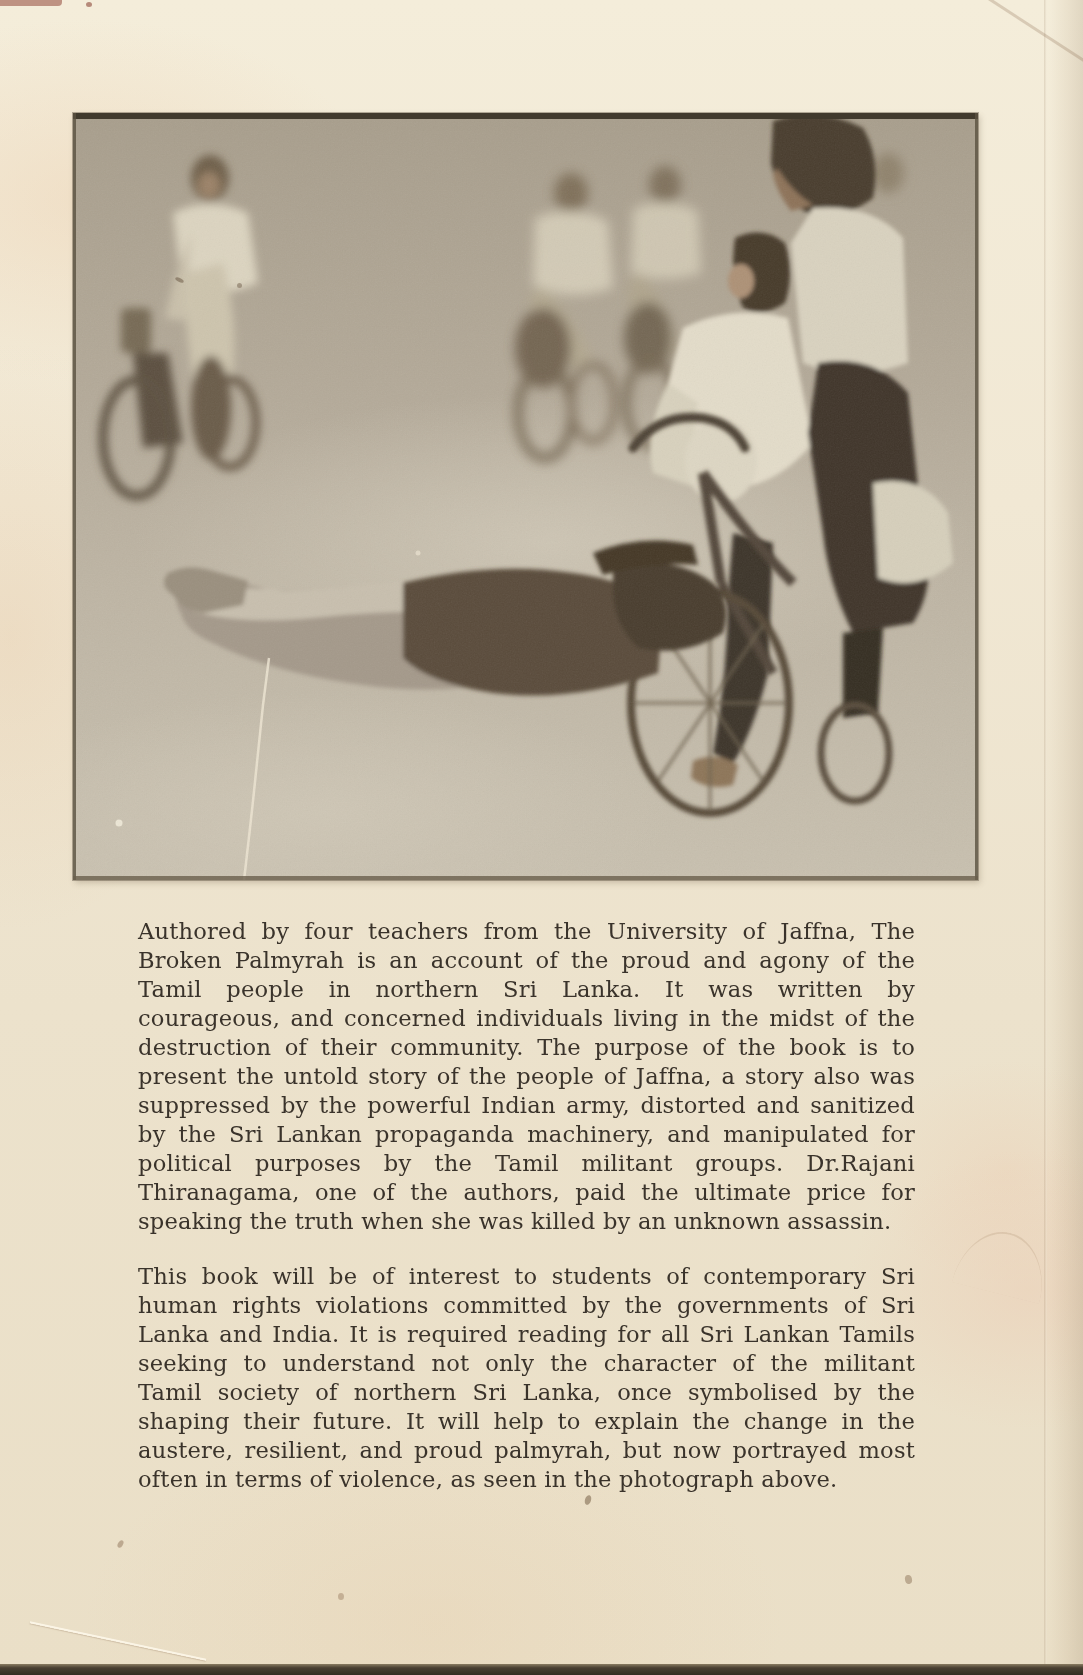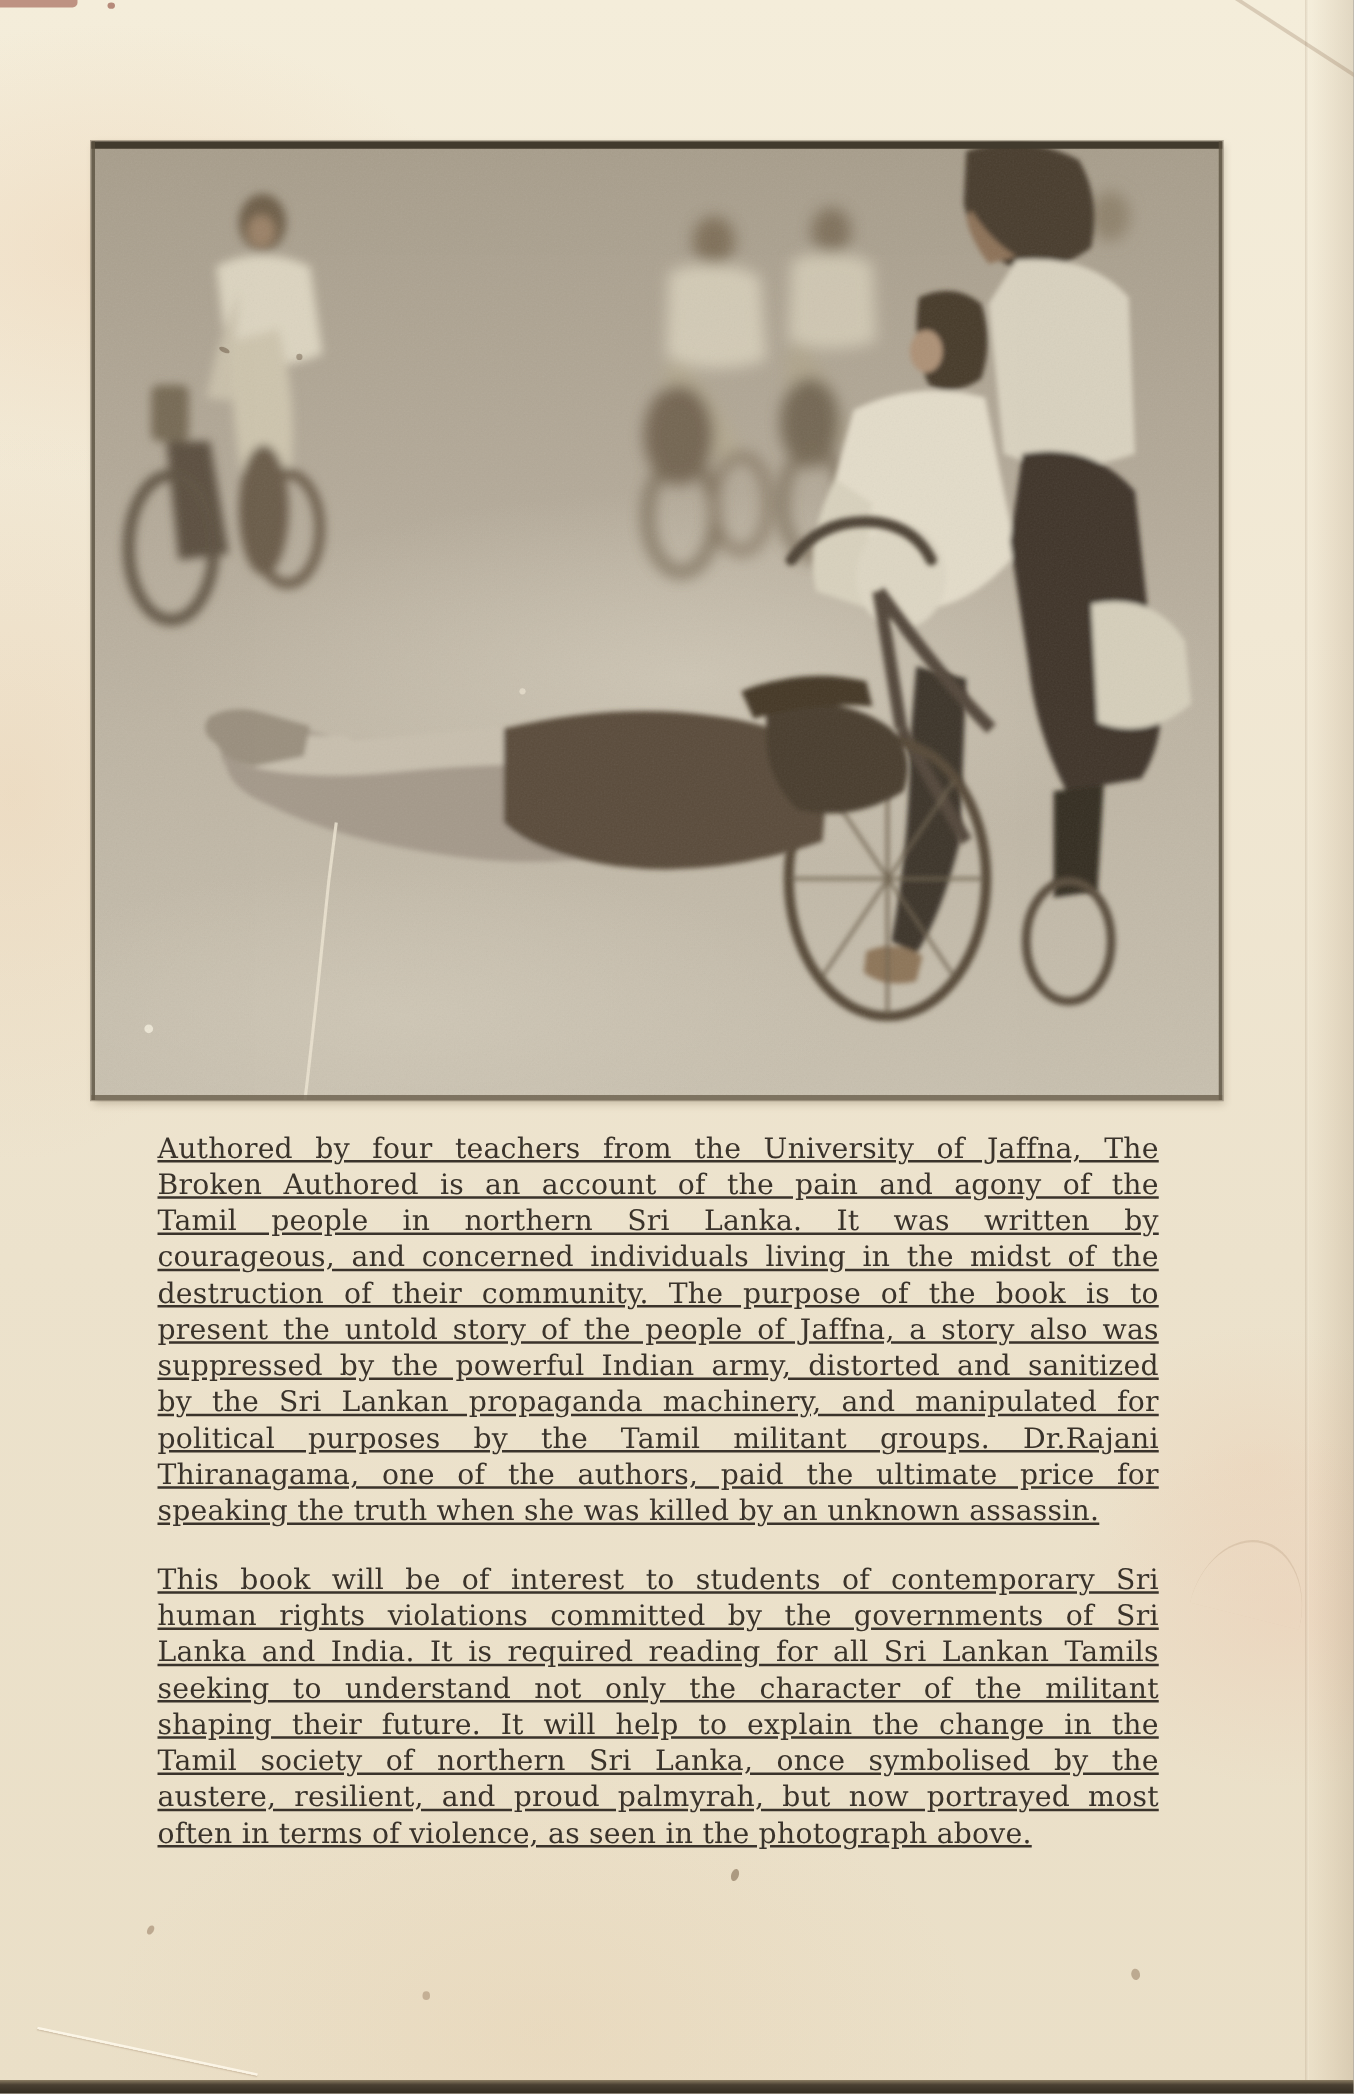--- a/index.html
+++ b/index.html
@@ -45,21 +45,21 @@
     box-shadow:0 0 0 1px rgba(60,50,35,0.35), 2px 3px 6px rgba(90,75,50,0.25);
     background:#b5ab9a;
   }
   .photo-frame svg{display:block;width:905px;height:767px;}
 
   .text-block{
     position:absolute;left:126px;top:905px;width:801px;
     color:#3a332b;
     font-size:22.6px;
   }
-  .para{margin:0;padding:0;text-decoration:underline;}
+  .para{margin:12px;padding:0;}
   .para + .para{margin-top:26px;}
   .line{
     height:29px;line-height:29px;white-space:nowrap;
     text-align:justify;text-align-last:justify;
     letter-spacing:0.2px;
   }
   .line.last{text-align-last:left;}
   
   .line::after{content:"";display:inline-block;width:0;}
 </style>
@@ -194,38 +194,38 @@
       <rect x="0" y="0" width="905" height="6" fill="#413a2d"></rect>
       <rect x="0" y="0" width="3" height="767" fill="#5a5140" opacity="0.8"></rect>
       <rect x="902" y="0" width="3" height="767" fill="#5a5140" opacity="0.8"></rect>
       <rect x="0" y="763" width="905" height="4" fill="#6a5f4c" opacity="0.8"></rect>
     </svg>
   </div>
 
   <div class="text-block">
     <div class="para">
         <div class="line">Authored by four teachers from the University of Jaffna, The</div>
-        <div class="line">Broken Authored is an account of the pain and agony of the</div>
+        <div class="line">Broken Palmyrah is an account of the proud and agony of the</div>
         <div class="line">Tamil people in northern Sri Lanka. It was written by</div>
         <div class="line">courageous, and concerned individuals living in the midst of the</div>
         <div class="line">destruction of their community. The purpose of the book is to</div>
         <div class="line">present the untold story of the people of Jaffna, a story also was</div>
         <div class="line">suppressed by the powerful Indian army, distorted and sanitized</div>
         <div class="line">by the Sri Lankan propaganda machinery, and manipulated for</div>
         <div class="line">political purposes by the Tamil militant groups. Dr.Rajani</div>
         <div class="line">Thiranagama, one of the authors, paid the ultimate price for</div>
         <div class="line last">speaking the truth when she was killed by an unknown assassin.</div>
       </div>
     <div class="para">
         <div class="line">This book will be of interest to students of contemporary Sri</div>
         <div class="line">human rights violations committed by the governments of Sri</div>
         <div class="line">Lanka and India. It is required reading for all Sri Lankan Tamils</div>
         <div class="line">seeking to understand not only the character of the militant</div>
+        <div class="line">Tamil society of northern Sri Lanka, once symbolised by the</div>
         <div class="line">shaping their future. It will help to explain the change in the</div>
-        <div class="line">Tamil society of northern Sri Lanka, once symbolised by the</div>
         <div class="line">austere, resilient, and proud palmyrah, but now portrayed most</div>
         <div class="line last">often in terms of violence, as seen in the photograph above.</div>
       </div>
   </div>
 
   <div class="edge-right"></div>
   <div class="crease-vertical"></div>
   <div class="fold-top-right"></div>
   <div class="fold-bottom-left"></div>
   <div class="crease-curve"></div>

